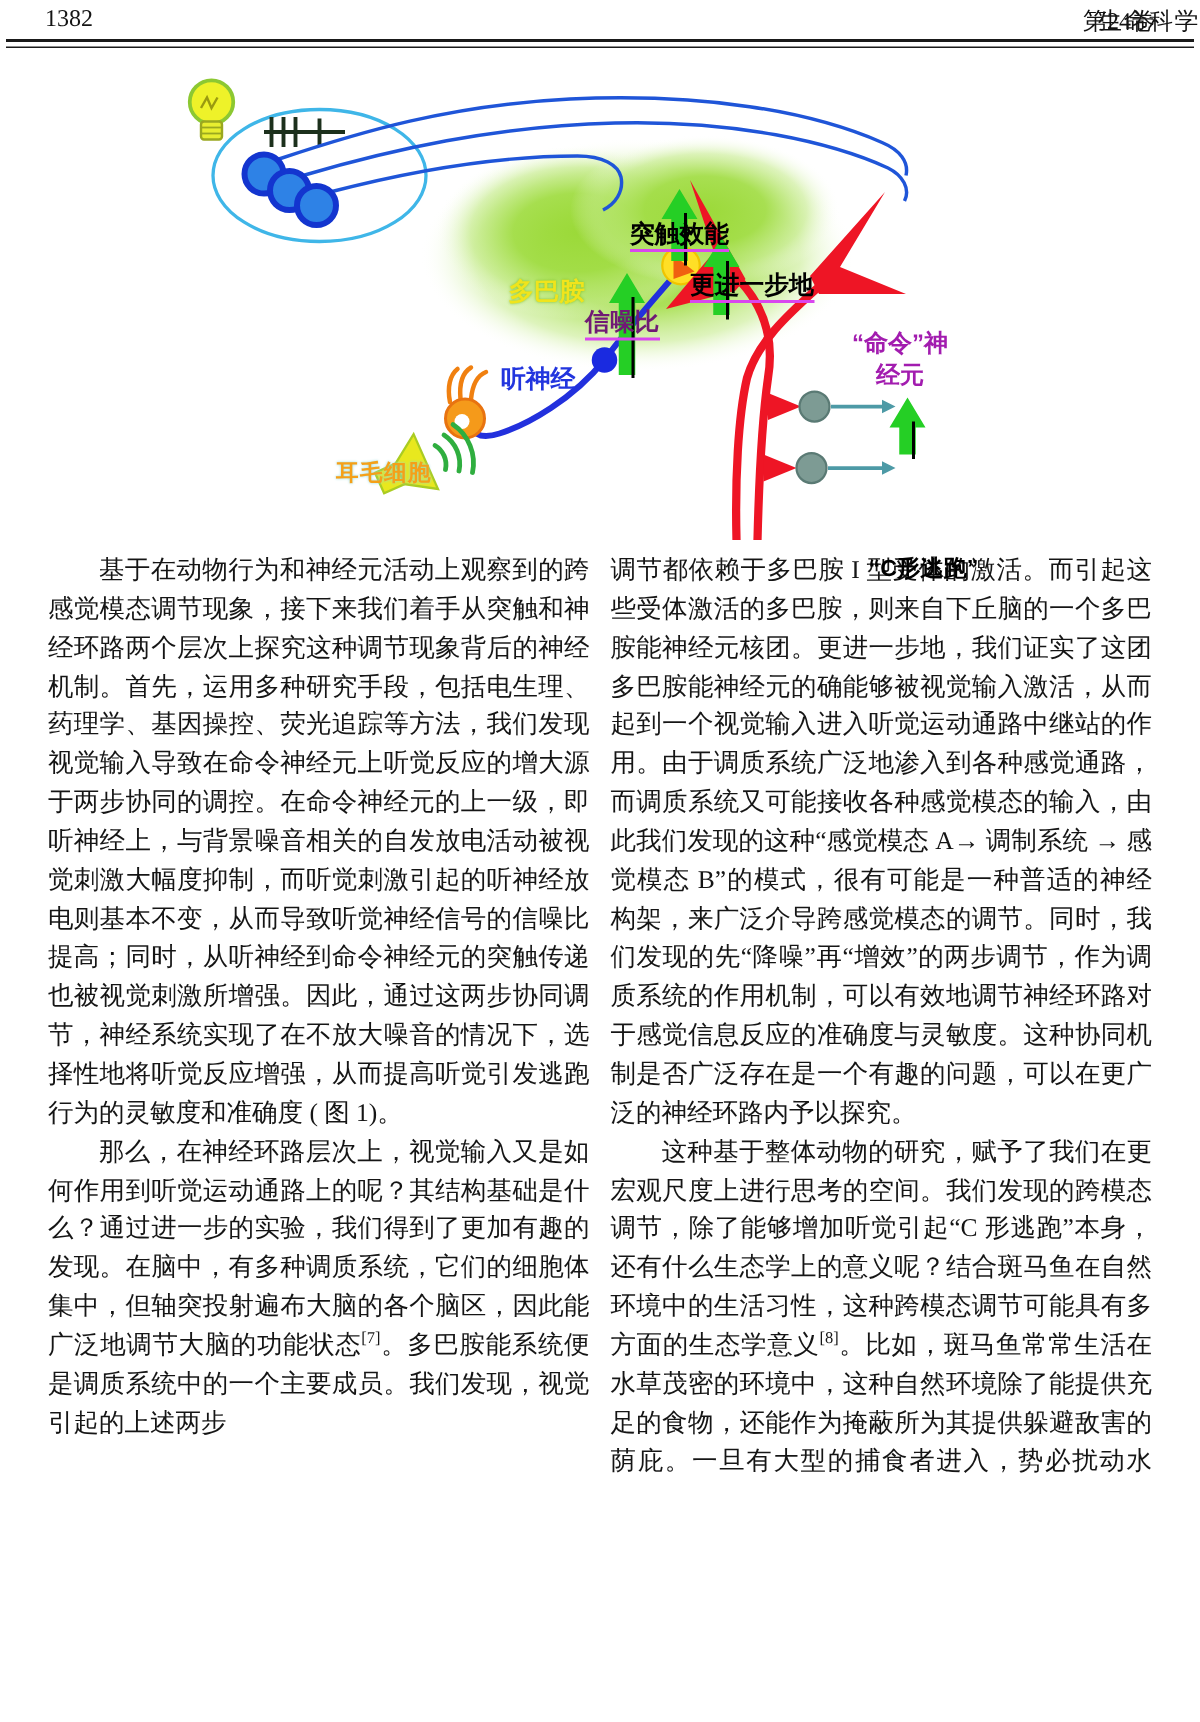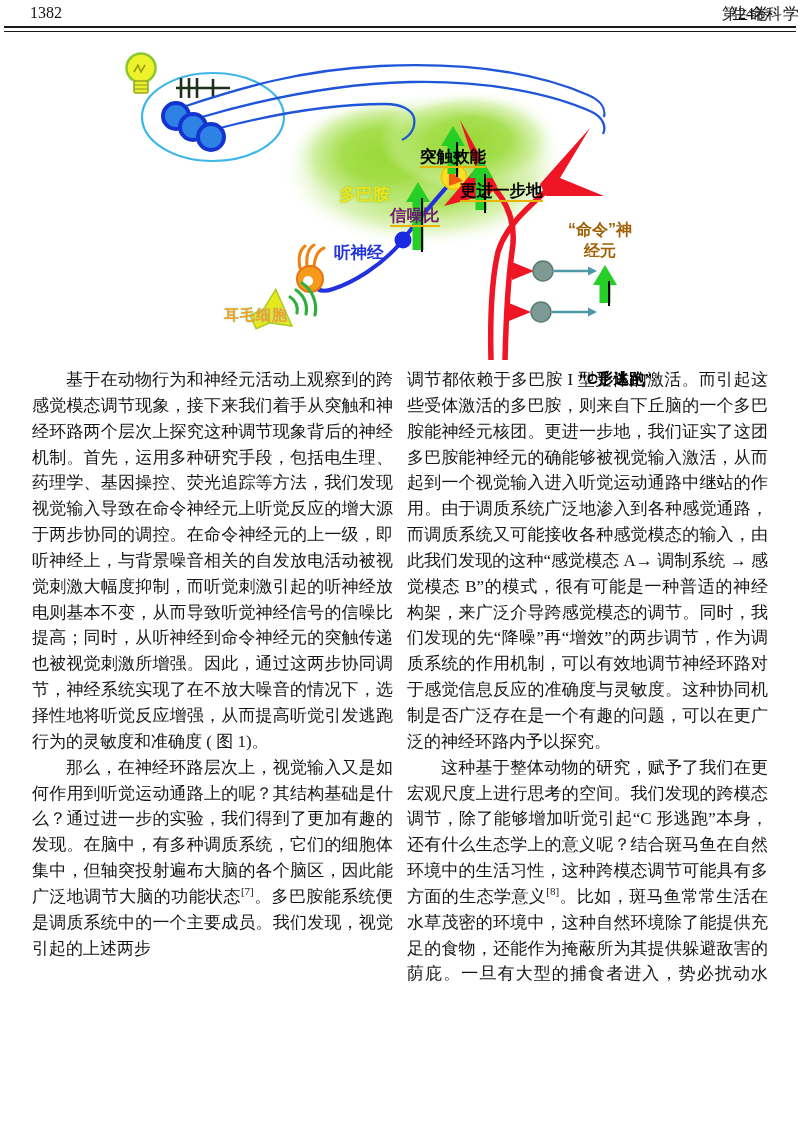--- a/index.html
+++ b/index.html
@@ -12,28 +12,28 @@
   #hdr-page{left:30px;}
   #hdr-title{left:0;right:0;text-align:right;letter-spacing:1px;}
   #hdr-vol{right:30px;}
   #hdr-rule{position:absolute;left:4px;right:4px;top:26px;height:2.5px;
     border-top:2.5px solid #1a1a1a;border-bottom:1.2px solid #1a1a1a;}
   
   #figure{position:absolute;left:0;top:42px;width:800px;height:320px;}
   #figure svg{position:absolute;left:0;top:0;}
   .fig-label{position:absolute;font-family:"Liberation Sans","DejaVu Sans",sans-serif;
     font-weight:bold;white-space:nowrap;z-index:3;}
-  .ul{border-bottom:2px solid #eab308;padding-bottom:1px;display:inline-block;line-height:1.05;}
+  .ul{border-bottom:2px solid #d946ef;padding-bottom:1px;display:inline-block;line-height:1.05;}
   #lbl-hypo{left:104px;top:161px;width:120px;text-align:center;color:#2148d2;font-size:15.5px;line-height:19px;}
   #lbl-dopamine{left:339px;top:141px;color:#f0e41c;font-size:17px;text-shadow:0 0 2px #7ec32d;}
   #lbl-auditory{left:334px;top:200px;color:#2235de;font-size:16.5px;}
   #lbl-synaptic{left:420px;top:105px;color:#000;font-size:16.5px;}
   #lbl-actionpot{left:460px;top:139px;color:#000;font-size:16.5px;}
   #lbl-snr{left:390px;top:164px;color:#701a75;font-size:16.5px;}
-  #lbl-command{left:552px;top:177px;width:96px;text-align:center;color:#a16207;font-size:16px;line-height:21px;}
+  #lbl-command{left:552px;top:177px;width:96px;text-align:center;color:#a21caf;font-size:16px;line-height:21px;}
   #lbl-haircell{left:224px;top:264px;color:#f5a018;font-size:15px;letter-spacing:1px;text-shadow:0 0 2px #8fd8d8;}
   #lbl-escape{left:579px;top:299px;color:#000;font-size:15.5px;margin-top:28px;}
   
   .col{position:absolute;top:367px;width:361px;font-size:17px;line-height:25.85px;
     text-align:justify;color:#151515;}
   #col-left{left:32px;}
   #col-right{left:407px;}
   .col p{margin:0;}
   .col p.indent{text-indent:2em;}
   .col sup{font-size:11px;line-height:0;vertical-align:super;}

